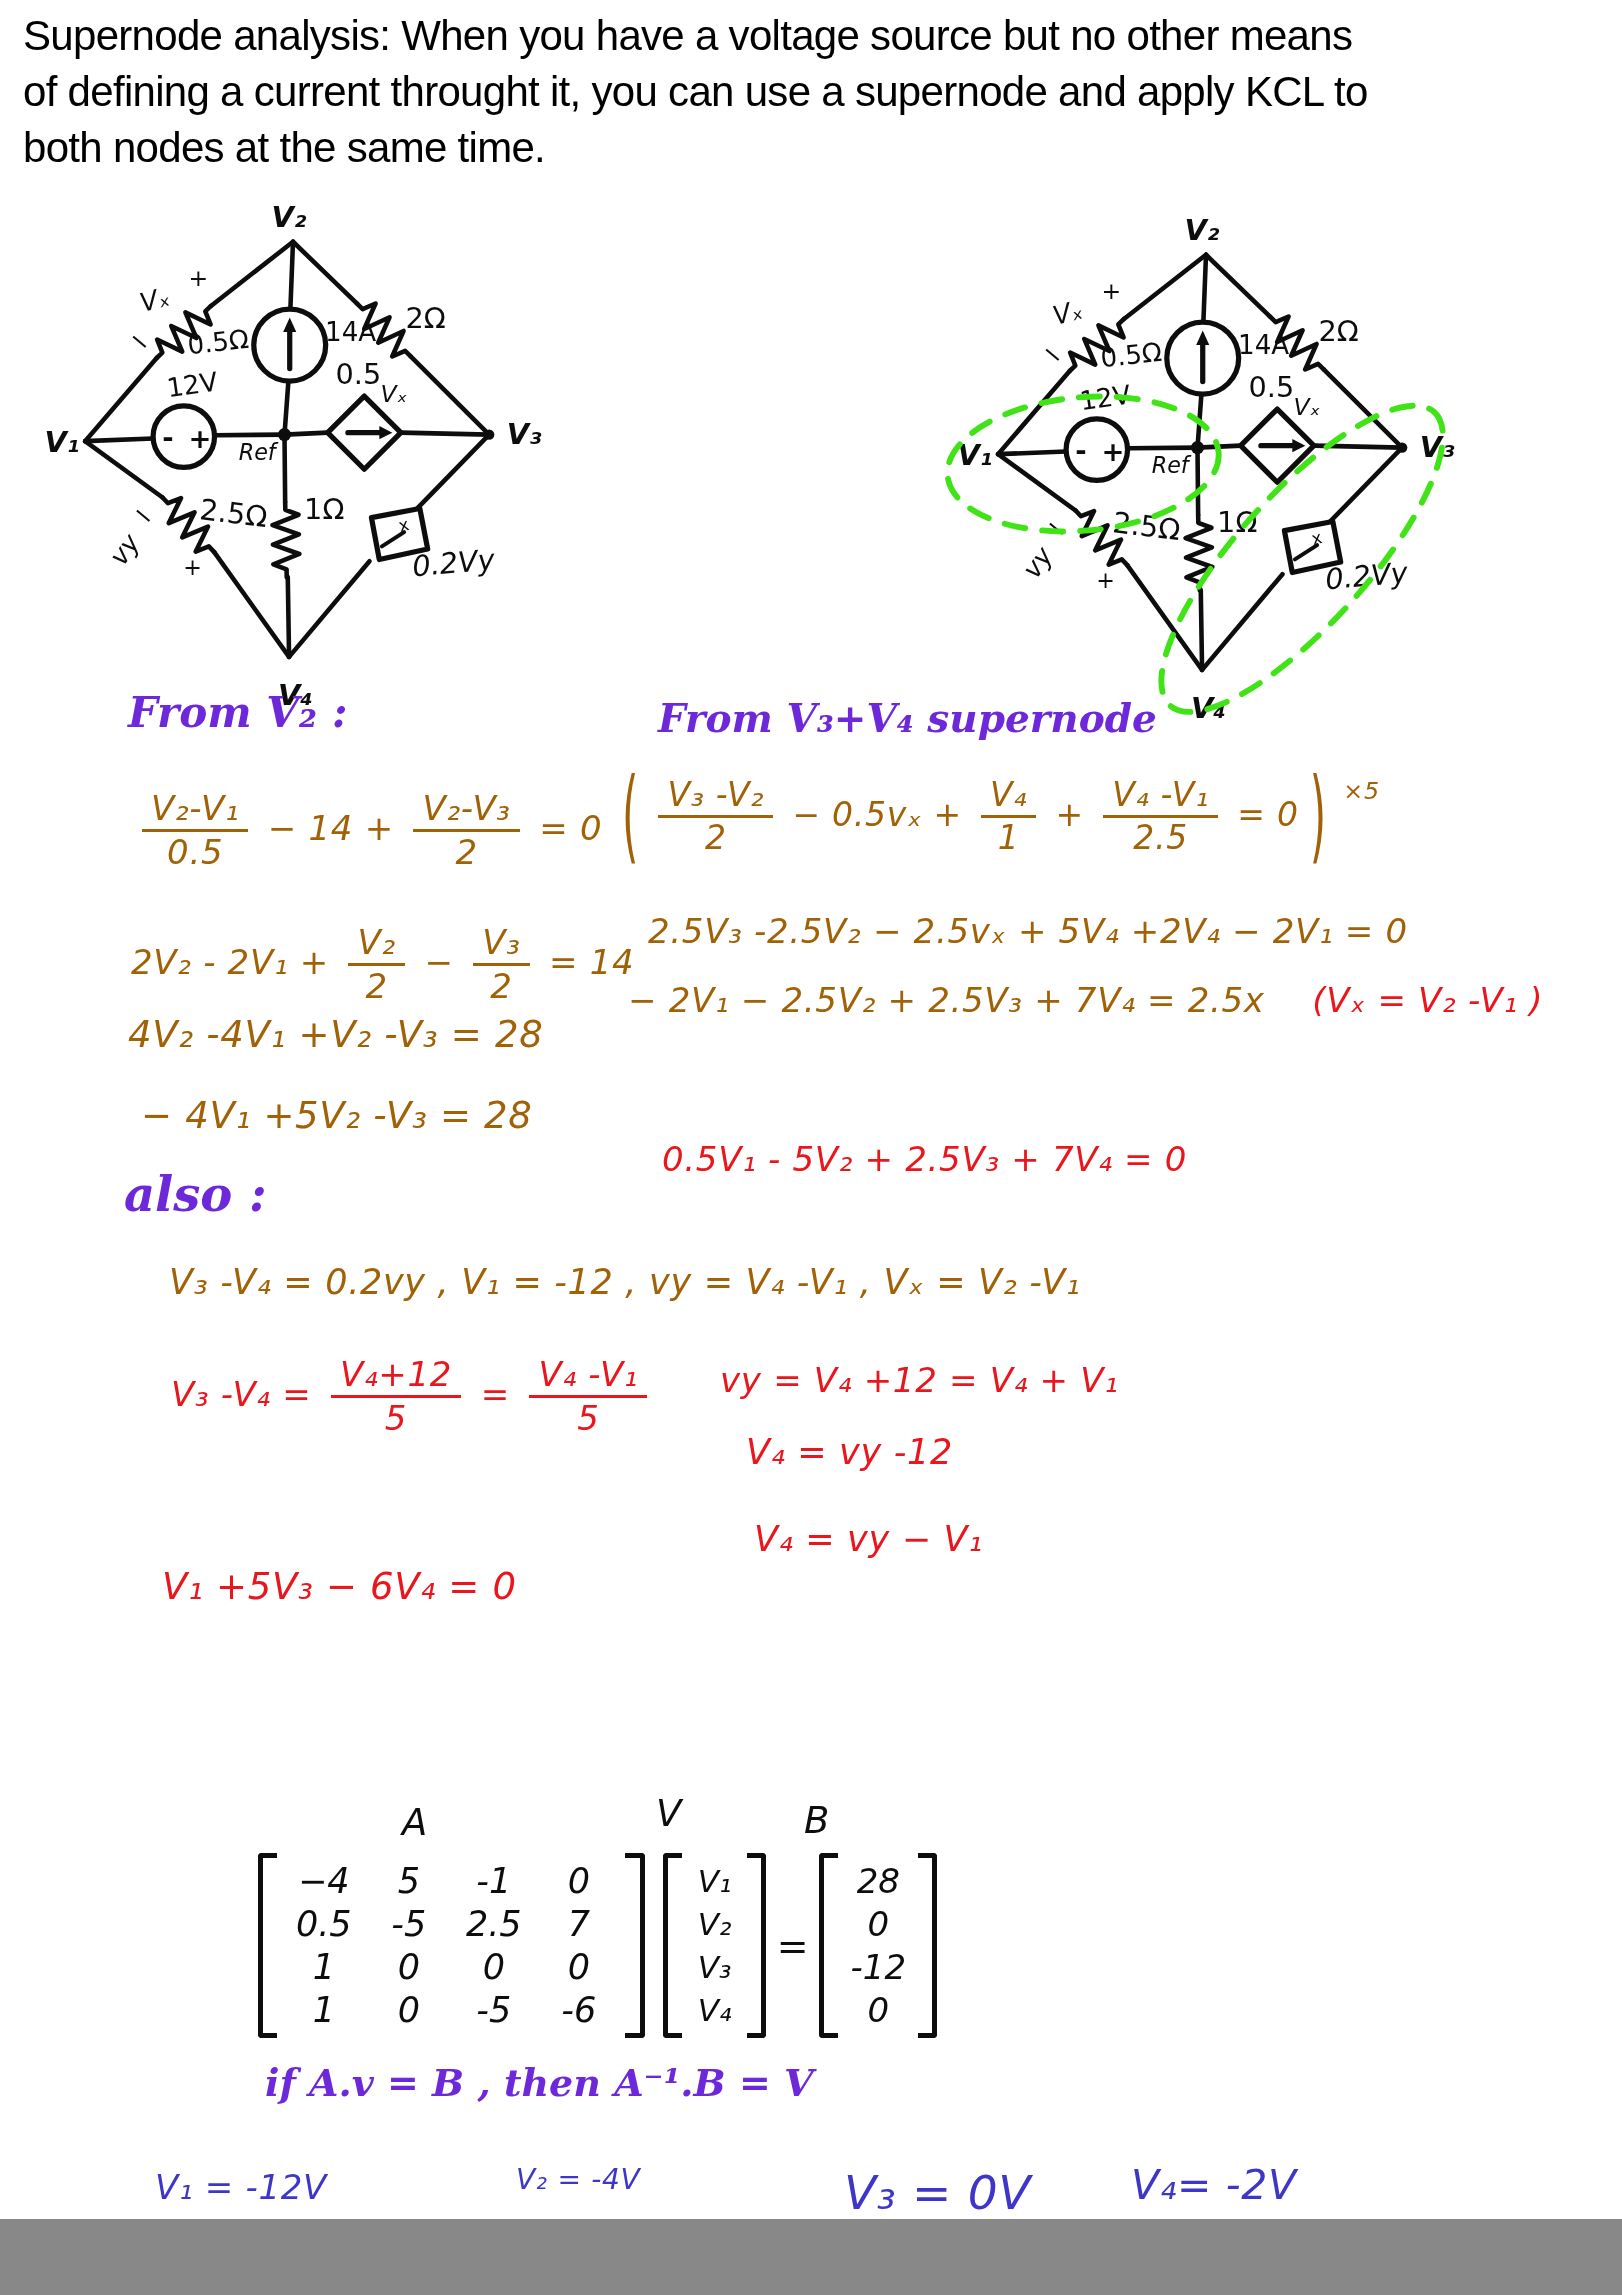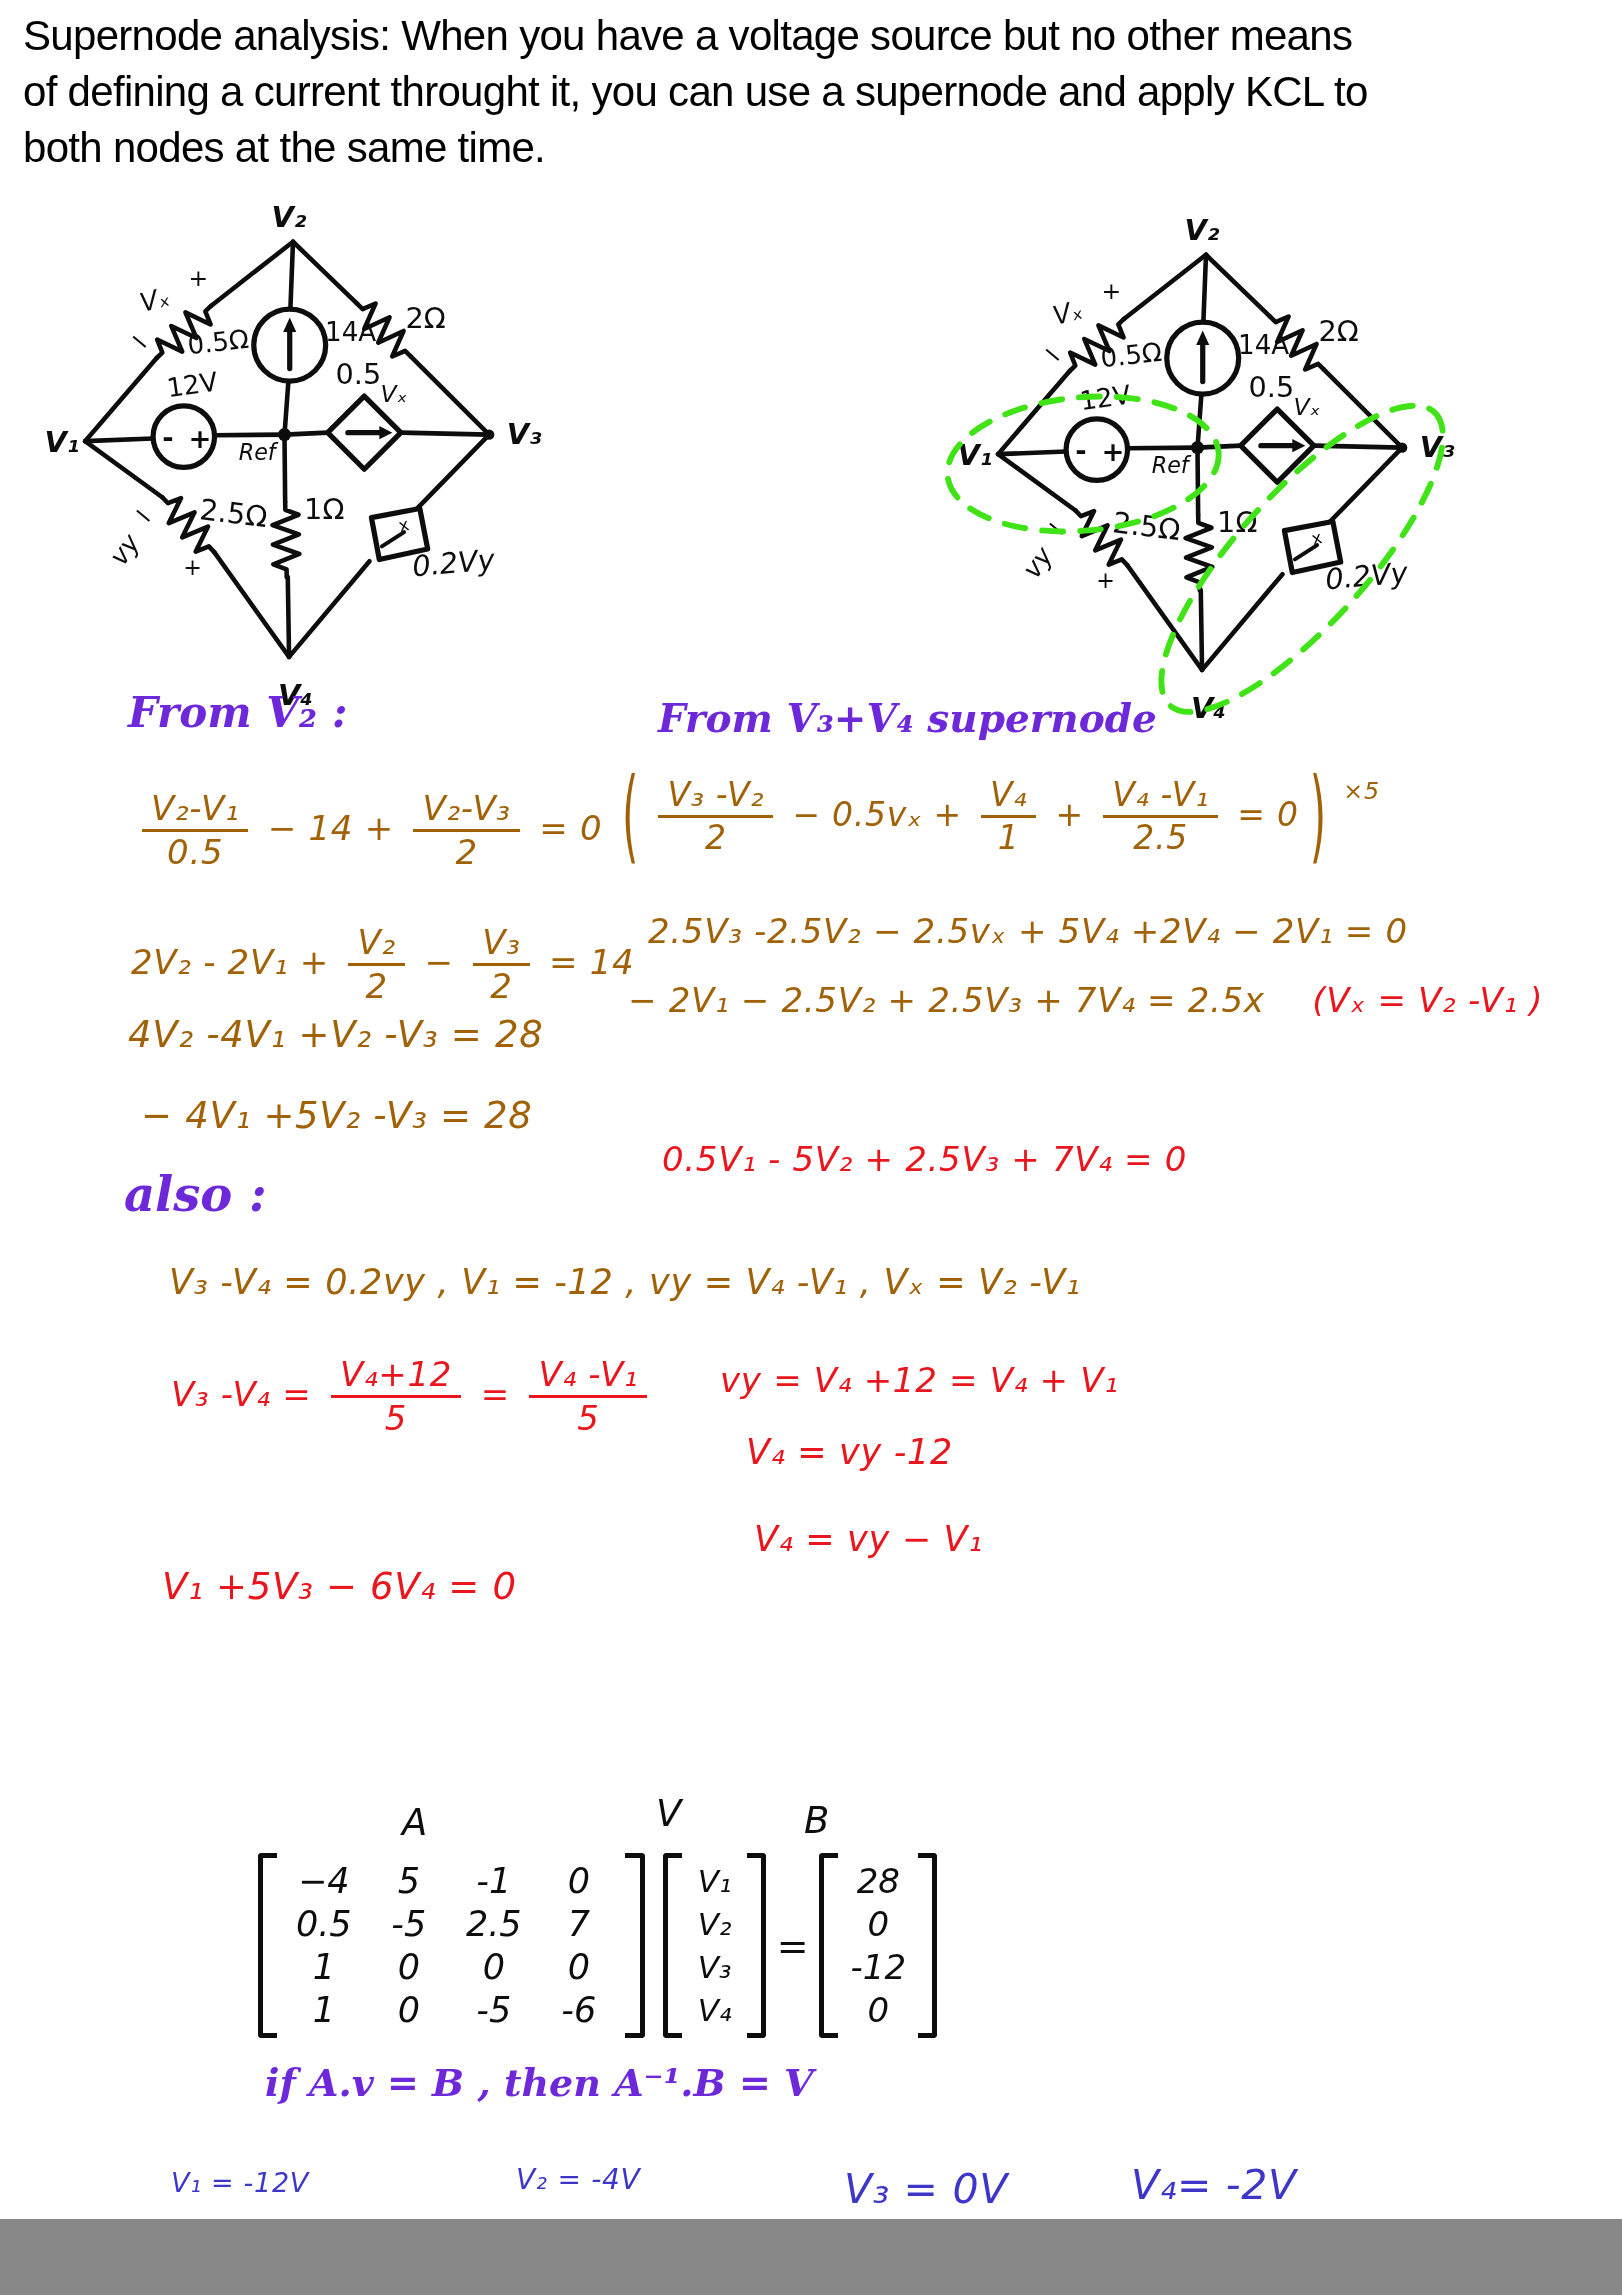--- a/index.html
+++ b/index.html
@@ -325,22 +325,22 @@
       <span>28</span>
       <span>0</span>
       <span>-12</span>
       <span>0</span>
     </div>
     <div class="brR"></div>
   </div>
 
   <div class="abs hand" style="left:265px;top:2060px;font-size:38px;font-weight:600;">if   A.v = B   , then    A⁻¹.B = V</div>
 
-  <div class="abs m indigo" style="left:171px;top:2167px;font-size:27px;">V₁ = -12V</div>
+  <div class="abs m indigo" style="left:155px;top:2167px;font-size:34px;">V₁ = -12V</div>
   <div class="abs m indigo" style="left:400px;top:2193px;font-size:41px;">,</div>
   <div class="abs m indigo" style="left:516px;top:2163px;font-size:28px;">V₂ = -4V</div>
   <div class="abs m indigo" style="left:733px;top:2193px;font-size:41px;">,</div>
-  <div class="abs m indigo" style="left:844px;top:2165px;font-size:41px;">V₃ = 0V</div>
+  <div class="abs m indigo" style="left:844px;top:2165px;font-size:47px;">V₃ = 0V</div>
   <div class="abs m indigo" style="left:1046px;top:2199px;font-size:41px;">,</div>
   <div class="abs m indigo" style="left:1131px;top:2161px;font-size:41px;">V₄= -2V</div>
 
 </div>
 
 
 </body></html>

